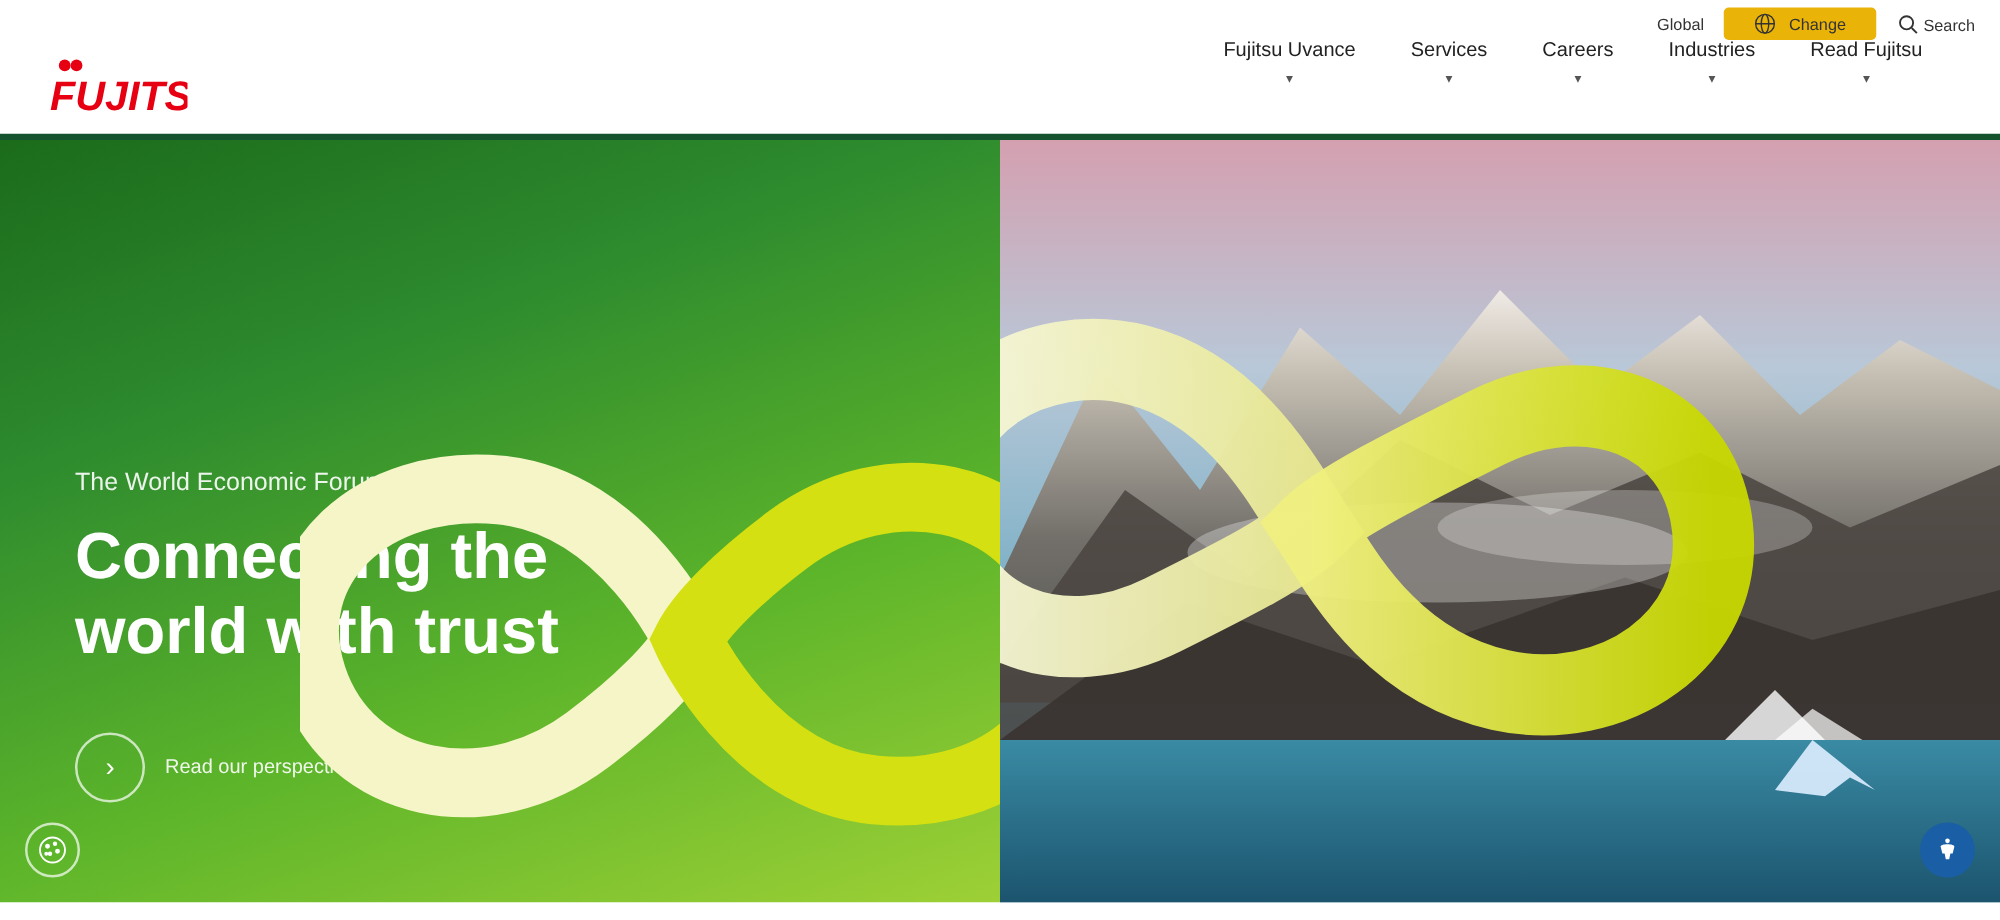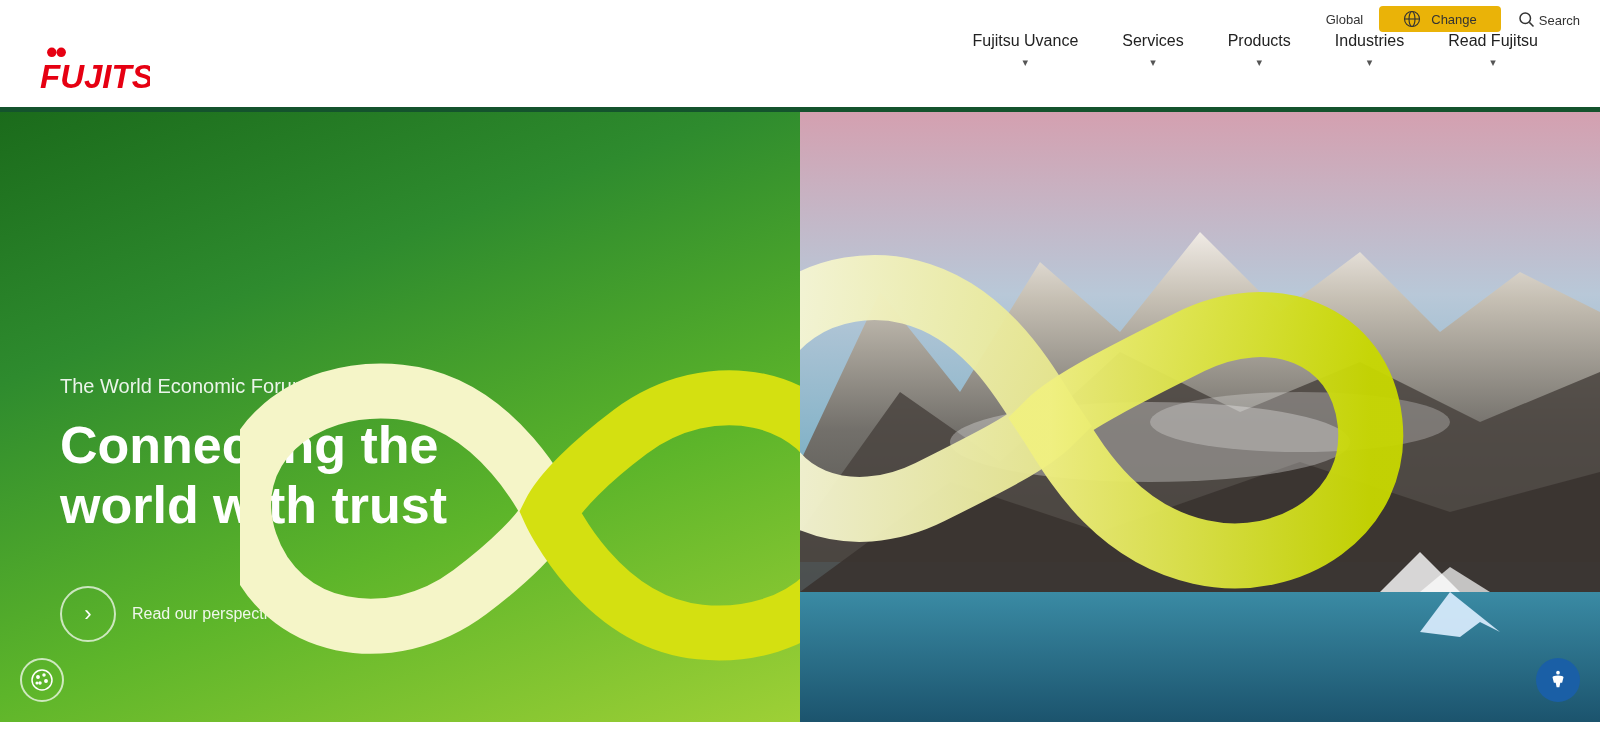--- a/index.html
+++ b/index.html
@@ -251,21 +251,21 @@
     <nav>
       <a class="nav-item" href="#">
         <span>Fujitsu Uvance</span>
         <span class="chevron">▾</span>
       </a>
       <a class="nav-item" href="#">
         <span>Services</span>
         <span class="chevron">▾</span>
       </a>
       <a class="nav-item" href="#">
-        <span>Products</span>
+        <span>Careers</span>
         <span class="chevron">▾</span>
       </a>
       <a class="nav-item" href="#">
         <span>Industries</span>
         <span class="chevron">▾</span>
       </a>
       <a class="nav-item" href="#">
         <span>Read Fujitsu</span>
         <span class="chevron">▾</span>
       </a>

